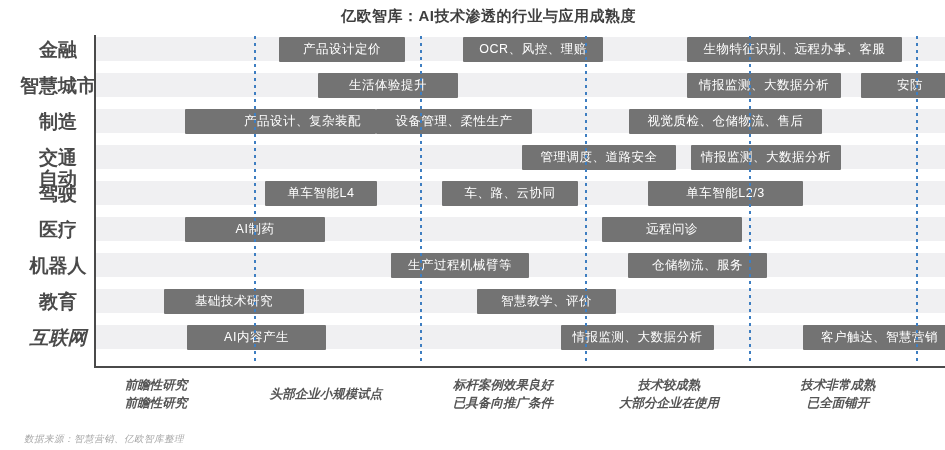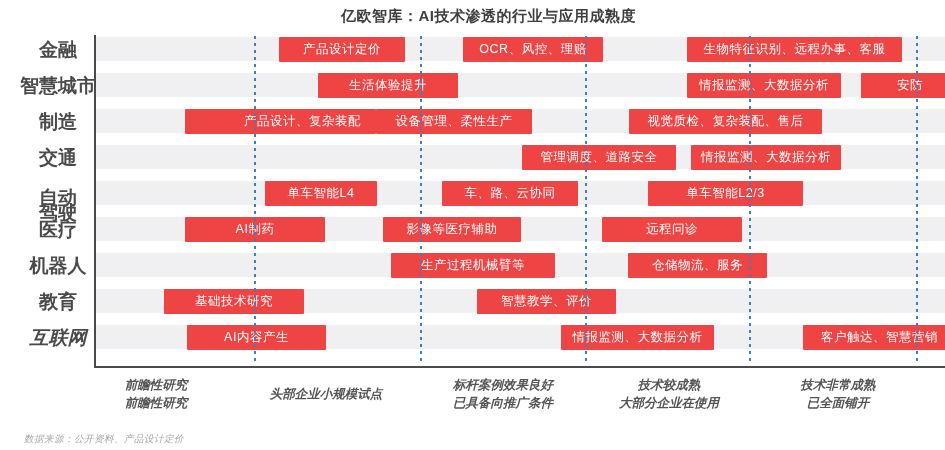--- a/index.html
+++ b/index.html
@@ -21,21 +21,21 @@
     position:absolute;left:0;width:84px;text-align:center;
     font-size:19px;font-weight:bold;color:#4a4a4a;line-height:15px;
     transform:translateY(-50%);
   }
   .row-stripe{
     position:absolute;left:80px;width:863px;height:24px;
     background:#f0f0f2;
   }
   .chart-bar{
     position:absolute;height:25px;
-    background:#ef4444;border-radius:1px;
+    background:#737373;border-radius:1px;
     display:flex;align-items:center;justify-content:center;
     color:#ffffff;font-size:12.5px;letter-spacing:.5px;
     white-space:nowrap;
   }
   .stage-divider{
     position:absolute;top:36px;height:327px;width:2px;
     background:repeating-linear-gradient(to bottom,#3e7ec1 0 3px,transparent 3px 7px);
   }
   .axis-y{
     position:absolute;left:78px;top:35px;width:1.5px;height:332px;background:#4a4a4a;
@@ -82,47 +82,46 @@
       </div>
       <div class="chart-bar" style="left: 302px; width: 140px; top: 72.5px;">生活体验提升</div>
       <div class="chart-bar" style="left: 671px; width: 154px; top: 72.5px;">情报监测、大数据分析</div>
       <div class="chart-bar" style="left: 845px; width: 98px; top: 72.5px;">安防</div>
       <div class="row-stripe" style="top: 109px;"></div>
       <div class="row-label" style="top: 121px;">
         <div>制造</div>
       </div>
       <div class="chart-bar" style="left: 169px; width: 147px; top: 108.5px; padding-left: 44px;">产品设计、复杂装配</div>
       <div class="chart-bar" style="left: 360px; width: 156px; top: 108.5px;">设备管理、柔性生产</div>
-      <div class="chart-bar" style="left: 613px; width: 193px; top: 108.5px;">视觉质检、复杂装配、售后</div>
+      <div class="chart-bar" style="left: 613px; width: 193px; top: 108.5px;">视觉质检、仓储物流、售后</div>
       <div class="row-stripe" style="top: 145px;"></div>
       <div class="row-label" style="top: 157px;">
         <div>交通</div>
       </div>
       <div class="chart-bar" style="left: 506px; width: 154px; top: 144.5px;">管理调度、道路安全</div>
       <div class="chart-bar" style="left: 675px; width: 150px; top: 144.5px;">情报监测、大数据分析</div>
       <div class="row-stripe" style="top: 181px;"></div>
-      <div class="row-label" style="top: 205px;">
+      <div class="row-label" style="top: 186px;">
         <div>自动</div>
         <div>驾驶</div>
       </div>
       <div class="chart-bar" style="left: 249px; width: 112px; top: 180.5px;">单车智能L4</div>
       <div class="chart-bar" style="left: 426px; width: 136px; top: 180.5px;">车、路、云协同</div>
       <div class="chart-bar" style="left: 632px; width: 155px; top: 180.5px;">单车智能L2/3</div>
       <div class="row-stripe" style="top: 217px;"></div>
       <div class="row-label" style="top: 229px;">
         <div>医疗</div>
       </div>
       <div class="chart-bar" style="left: 169px; width: 140px; top: 216.5px;">AI制药</div>
-      <div class="chart-bar" style="left: 367px; width: 138px; top: 216.5px;">影像等医疗辅助</div>
       <div class="chart-bar" style="left: 586px; width: 140px; top: 216.5px;">远程问诊</div>
       <div class="row-stripe" style="top: 253px;"></div>
       <div class="row-label" style="top: 265px;">
         <div>机器人</div>
       </div>
-      <div class="chart-bar" style="left: 375px; width: 164px; top: 252.5px;">生产过程机械臂等</div>
+      <div class="chart-bar" style="left: 375px; width: 138px; top: 252.5px;">生产过程机械臂等</div>
       <div class="chart-bar" style="left: 612px; width: 139px; top: 252.5px;">仓储物流、服务</div>
       <div class="row-stripe" style="top: 289px;"></div>
       <div class="row-label" style="top: 301px;">
         <div>教育</div>
       </div>
       <div class="chart-bar" style="left: 148px; width: 140px; top: 288.5px;">基础技术研究</div>
       <div class="chart-bar" style="left: 461px; width: 139px; top: 288.5px;">智慧教学、评价</div>
       <div class="row-stripe" style="top: 325px;"></div>
       <div class="row-label" style="top: 337px; font-style: italic;">
         <div>互联网</div>
@@ -149,14 +148,14 @@
       <div class="stage-label" style="left: 653px;">
         <div>技术较成熟</div>
         <div>大部分企业在使用</div>
       </div>
       <div class="stage-label" style="left: 822px;">
         <div>技术非常成熟</div>
         <div>已全面铺开</div>
       </div>
     </div>
 
-  <div class="footer-note">数据来源：公开资料、产品设计定价</div>
+  <div class="footer-note">数据来源：智慧营销、亿欧智库整理</div>
 </div>
 
 </body></html>

